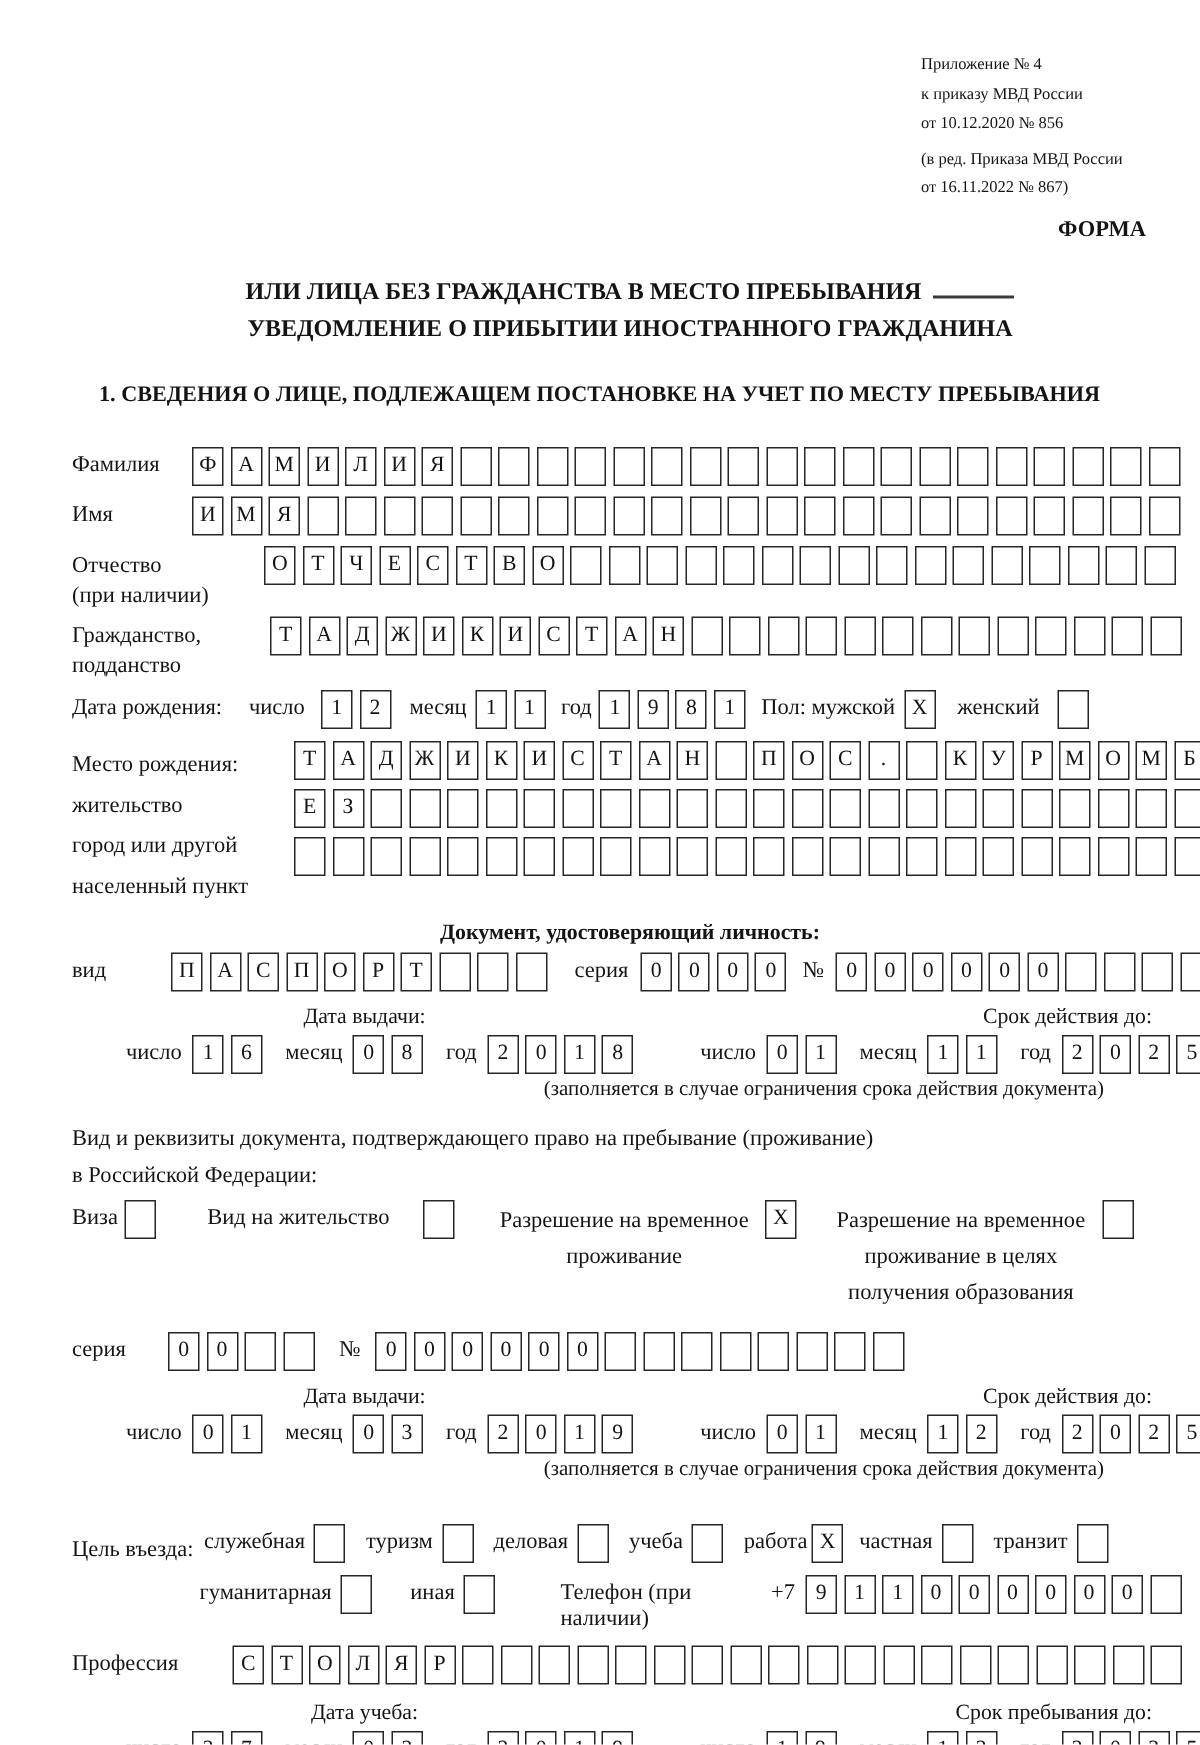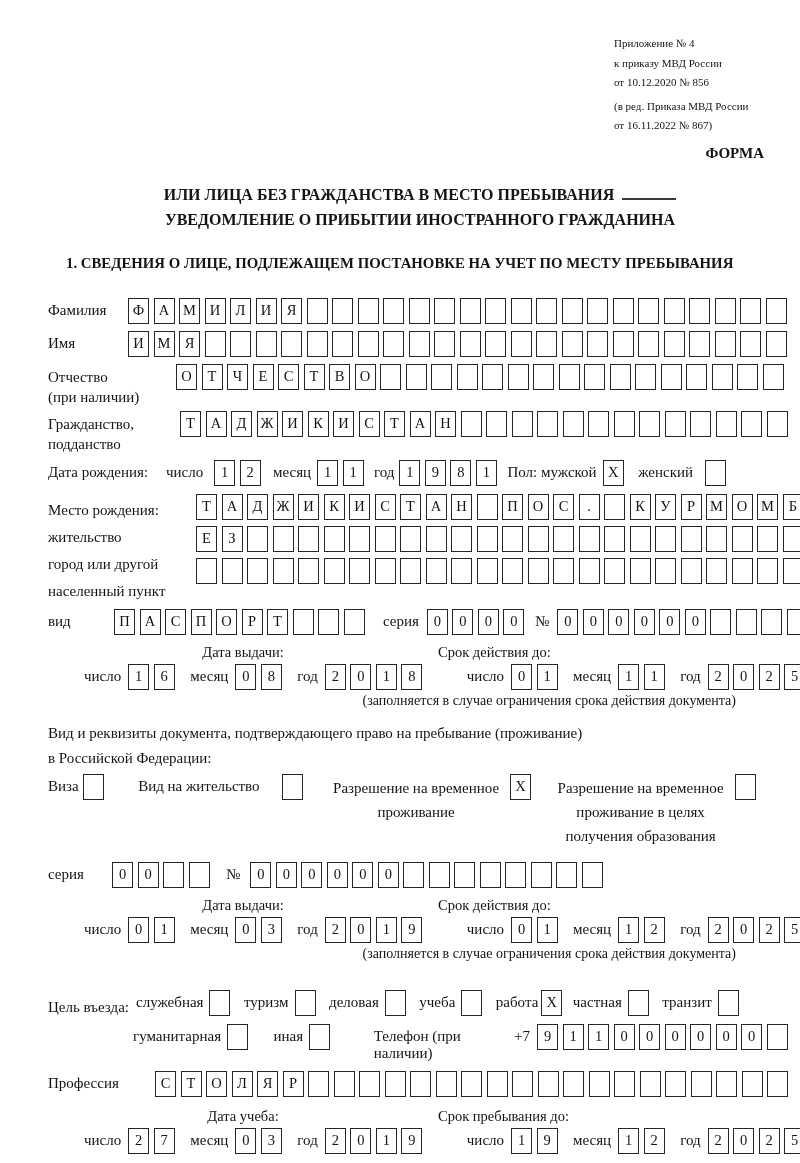--- a/index.html
+++ b/index.html
@@ -32,21 +32,21 @@
     font-size:14.5px; line-height:1;
   }
   .lbl { flex:none; padding-top:4px; }
   .lbl2 { flex:none; line-height:20px; padding-top:3px; }
   .w80 { width:80px; } .w128 { width:128px; } .w132 { width:132px; }
   .w148 { width:148px; } .w107 { width:107px;font-family:Liberation Serif, serif; }
 
   
   .date-titles { display:flex; margin-top:9px; font-size:14.5px; }
   .dt-left { flex:0 0 390px; text-align:center; }
-  .dt-right { flex:0 0 330px; text-align:left; }
+  .dt-right { flex:0 0 330px; text-align:right; }
   .date-row { margin-top:3px; }
   .dgroup { display:flex; align-items:flex-start; }
   .dgroup .dlbl { padding-top:4px; margin:0 7px 0 11px; }
   .dgroup .dlbl:first-child { margin-left:0; }
   .dg-left { margin-left:36px; }
   .dg-right { margin-left:40px; }
   .note-right { margin-top:3px; text-align:right; padding-right:56px; font-size:14px; }
 
   
   .intro { margin-top:12px; line-height:25px; font-size:15px; }
@@ -331,20 +331,21 @@
           <span class="cell"></span>
           <span class="cell"></span>
           <span class="cell"></span>
           <span class="cell"></span>
           <span class="cell"></span>
           <span class="cell"></span>
         </div>
     </div>
   </div>
 
+  <div style="margin-top:9px; text-align:center; font-weight:bold; font-size:14.6px">Документ, удостоверяющий личность:</div>
 
   <div class="row" style="margin-top:4px">
     <div class="lbl" style="width:66px">вид</div>
     <div class="cells">
         <span class="cell">П</span>
         <span class="cell">А</span>
         <span class="cell">С</span>
         <span class="cell">П</span>
         <span class="cell">О</span>
         <span class="cell">Р</span>

